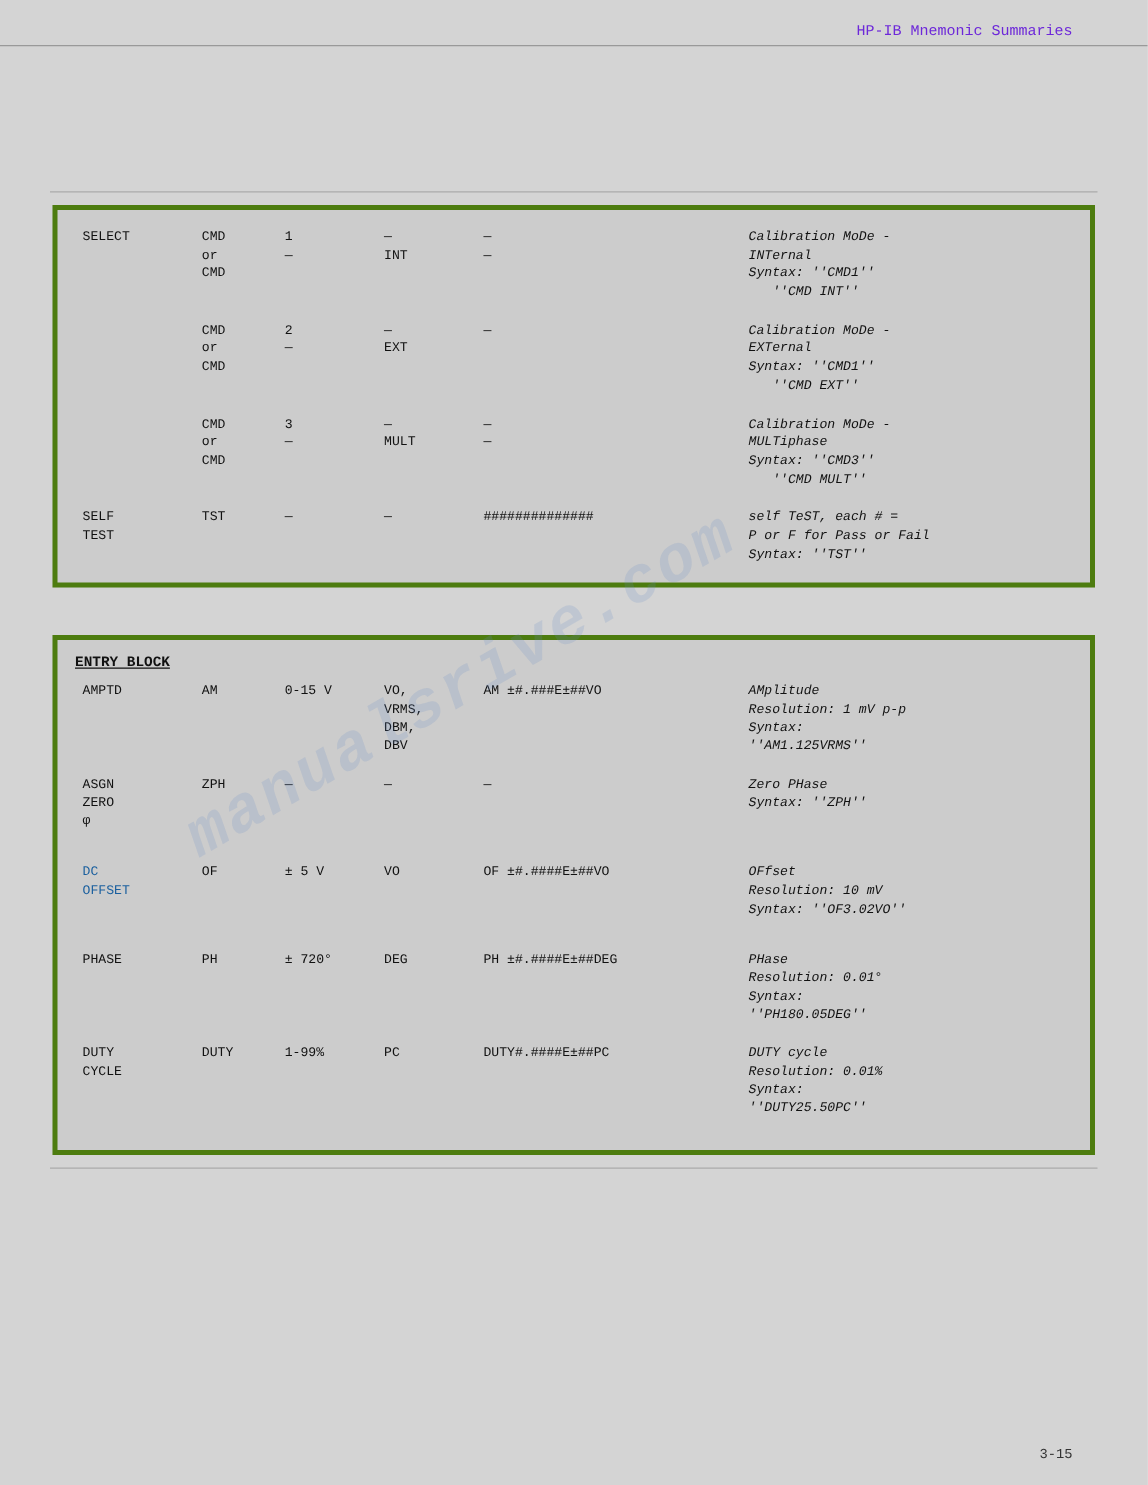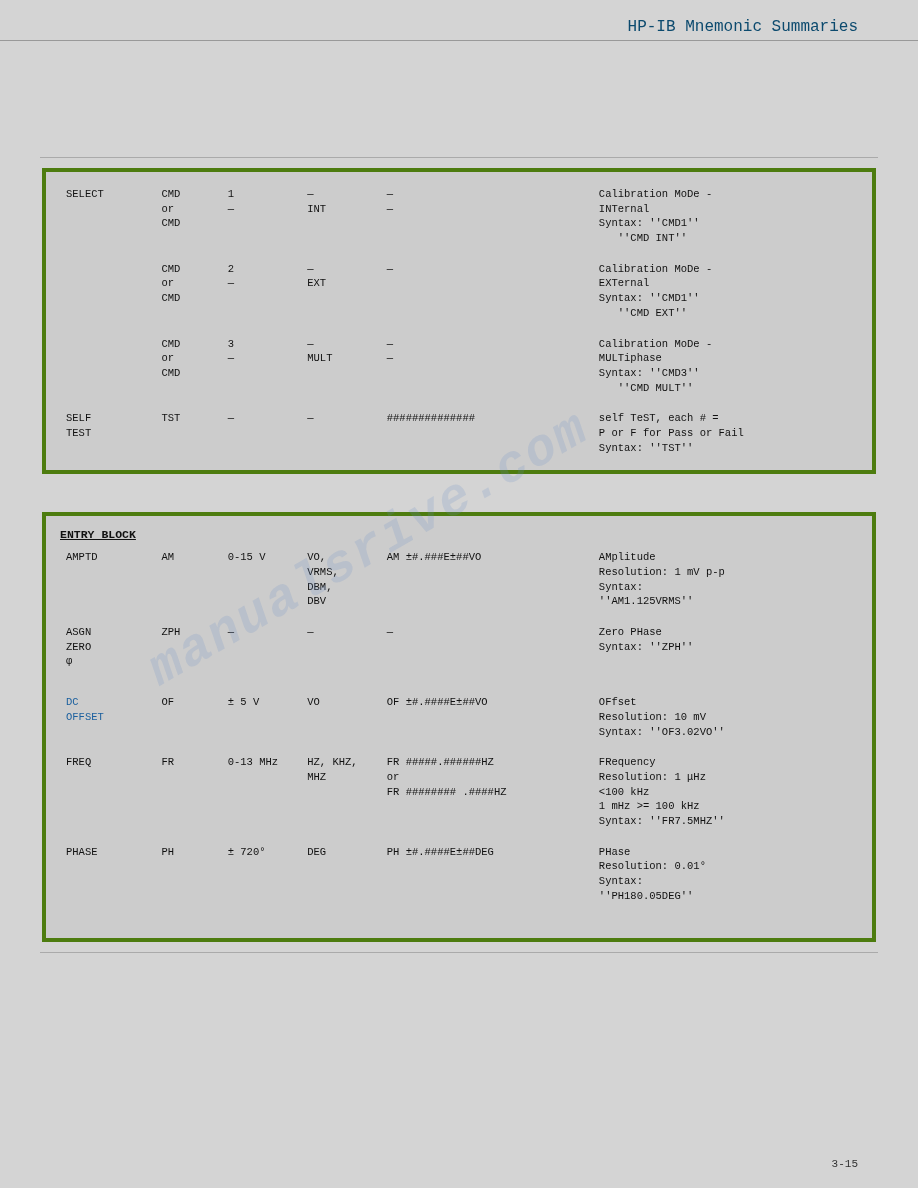--- a/index.html
+++ b/index.html
@@ -15,22 +15,22 @@
     .page {
       width: 918px;
       min-height: 1188px;
       background: #d4d4d4;
       padding: 0;
       position: relative;
     }
     .header {
       text-align: right;
       padding: 18px 60px 4px 0;
-      font-size: 16px;
-      color: #0c4a6e;
+      font-size: 12px;
+      color: #6d28d9;
       border-bottom: 1px solid #999;
       margin-bottom: 2px;
     }
     .header-sub {
       text-align: right;
       padding: 2px 60px 6px 0;
       font-size: 9px;
       color: #555;
     }
     .top-spacer {
@@ -55,21 +55,21 @@
     td {
       vertical-align: top;
       padding: 3px 6px;
       line-height: 1.4;
     }
     td.col-name { width: 72px; font-weight: normal; }
     td.col-mnem { width: 50px; }
     td.col-range { width: 60px; }
     td.col-units { width: 60px; }
     td.col-format { width: 160px; }
-    td.col-desc { width: 200px; }
+    td.col-desc { width: 200px; font-style: italic; }
     .row-separator { height: 10px; }
     .dc-offset { color: #1a5f9e; }
     .watermark {
       position: absolute;
       top: 520px;
       left: 120px;
       font-size: 52px;
       color: rgba(100,140,200,0.18);
       transform: rotate(-30deg);
       pointer-events: none;
@@ -207,44 +207,44 @@
           <td class="col-mnem">OF</td>
           <td class="col-range">± 5 V</td>
           <td class="col-units">VO</td>
           <td class="col-format">OF ±#.####E±##VO</td>
           <td class="col-desc">OFfset<br>Resolution: 10 mV<br>Syntax: ''OF3.02VO''</td>
         </tr>
         <tr class="row-separator">
             <td colspan="6"></td>
           </tr>
 
-        <tr>
-          <td class="col-name">FREQ</td>
-          <td class="col-mnem">FR</td>
-          <td class="col-range">0-13 MHz</td>
-          <td class="col-units">HZ, KHZ,<br>MHZ</td>
-          <td class="col-format">FR #####.######HZ<br>or<br>FR ######## .####HZ</td>
-          <td class="col-desc">FRequency<br>Resolution: 1 μHz<br>&lt;100 kHz<br>1 mHz &gt;= 100 kHz<br>Syntax: ''FR7.5MHZ''</td>
-        </tr>
         <tr class="row-separator">
             <td colspan="6"></td>
           </tr>
 
         <tr>
           <td class="col-name">PHASE</td>
           <td class="col-mnem">PH</td>
           <td class="col-range">± 720°</td>
           <td class="col-units">DEG</td>
           <td class="col-format">PH ±#.####E±##DEG</td>
           <td class="col-desc">PHase<br>Resolution: 0.01°<br>Syntax:<br>''PH180.05DEG''</td>
         </tr>
         <tr class="row-separator">
             <td colspan="6"></td>
           </tr>
 
+        <tr>
+          <td class="col-name">DUTY<br>CYCLE</td>
+          <td class="col-mnem">DUTY</td>
+          <td class="col-range">1-99%</td>
+          <td class="col-units">PC</td>
+          <td class="col-format">DUTY#.####E±##PC</td>
+          <td class="col-desc">DUTY cycle<br>Resolution: 0.01%<br>Syntax:<br>''DUTY25.50PC''</td>
+        </tr>
         <tr class="row-separator">
             <td colspan="6"></td>
           </tr>
 
       </tbody>
     </table>
   </div>
 
   <div class="watermark">manualsrive.com</div>
 

